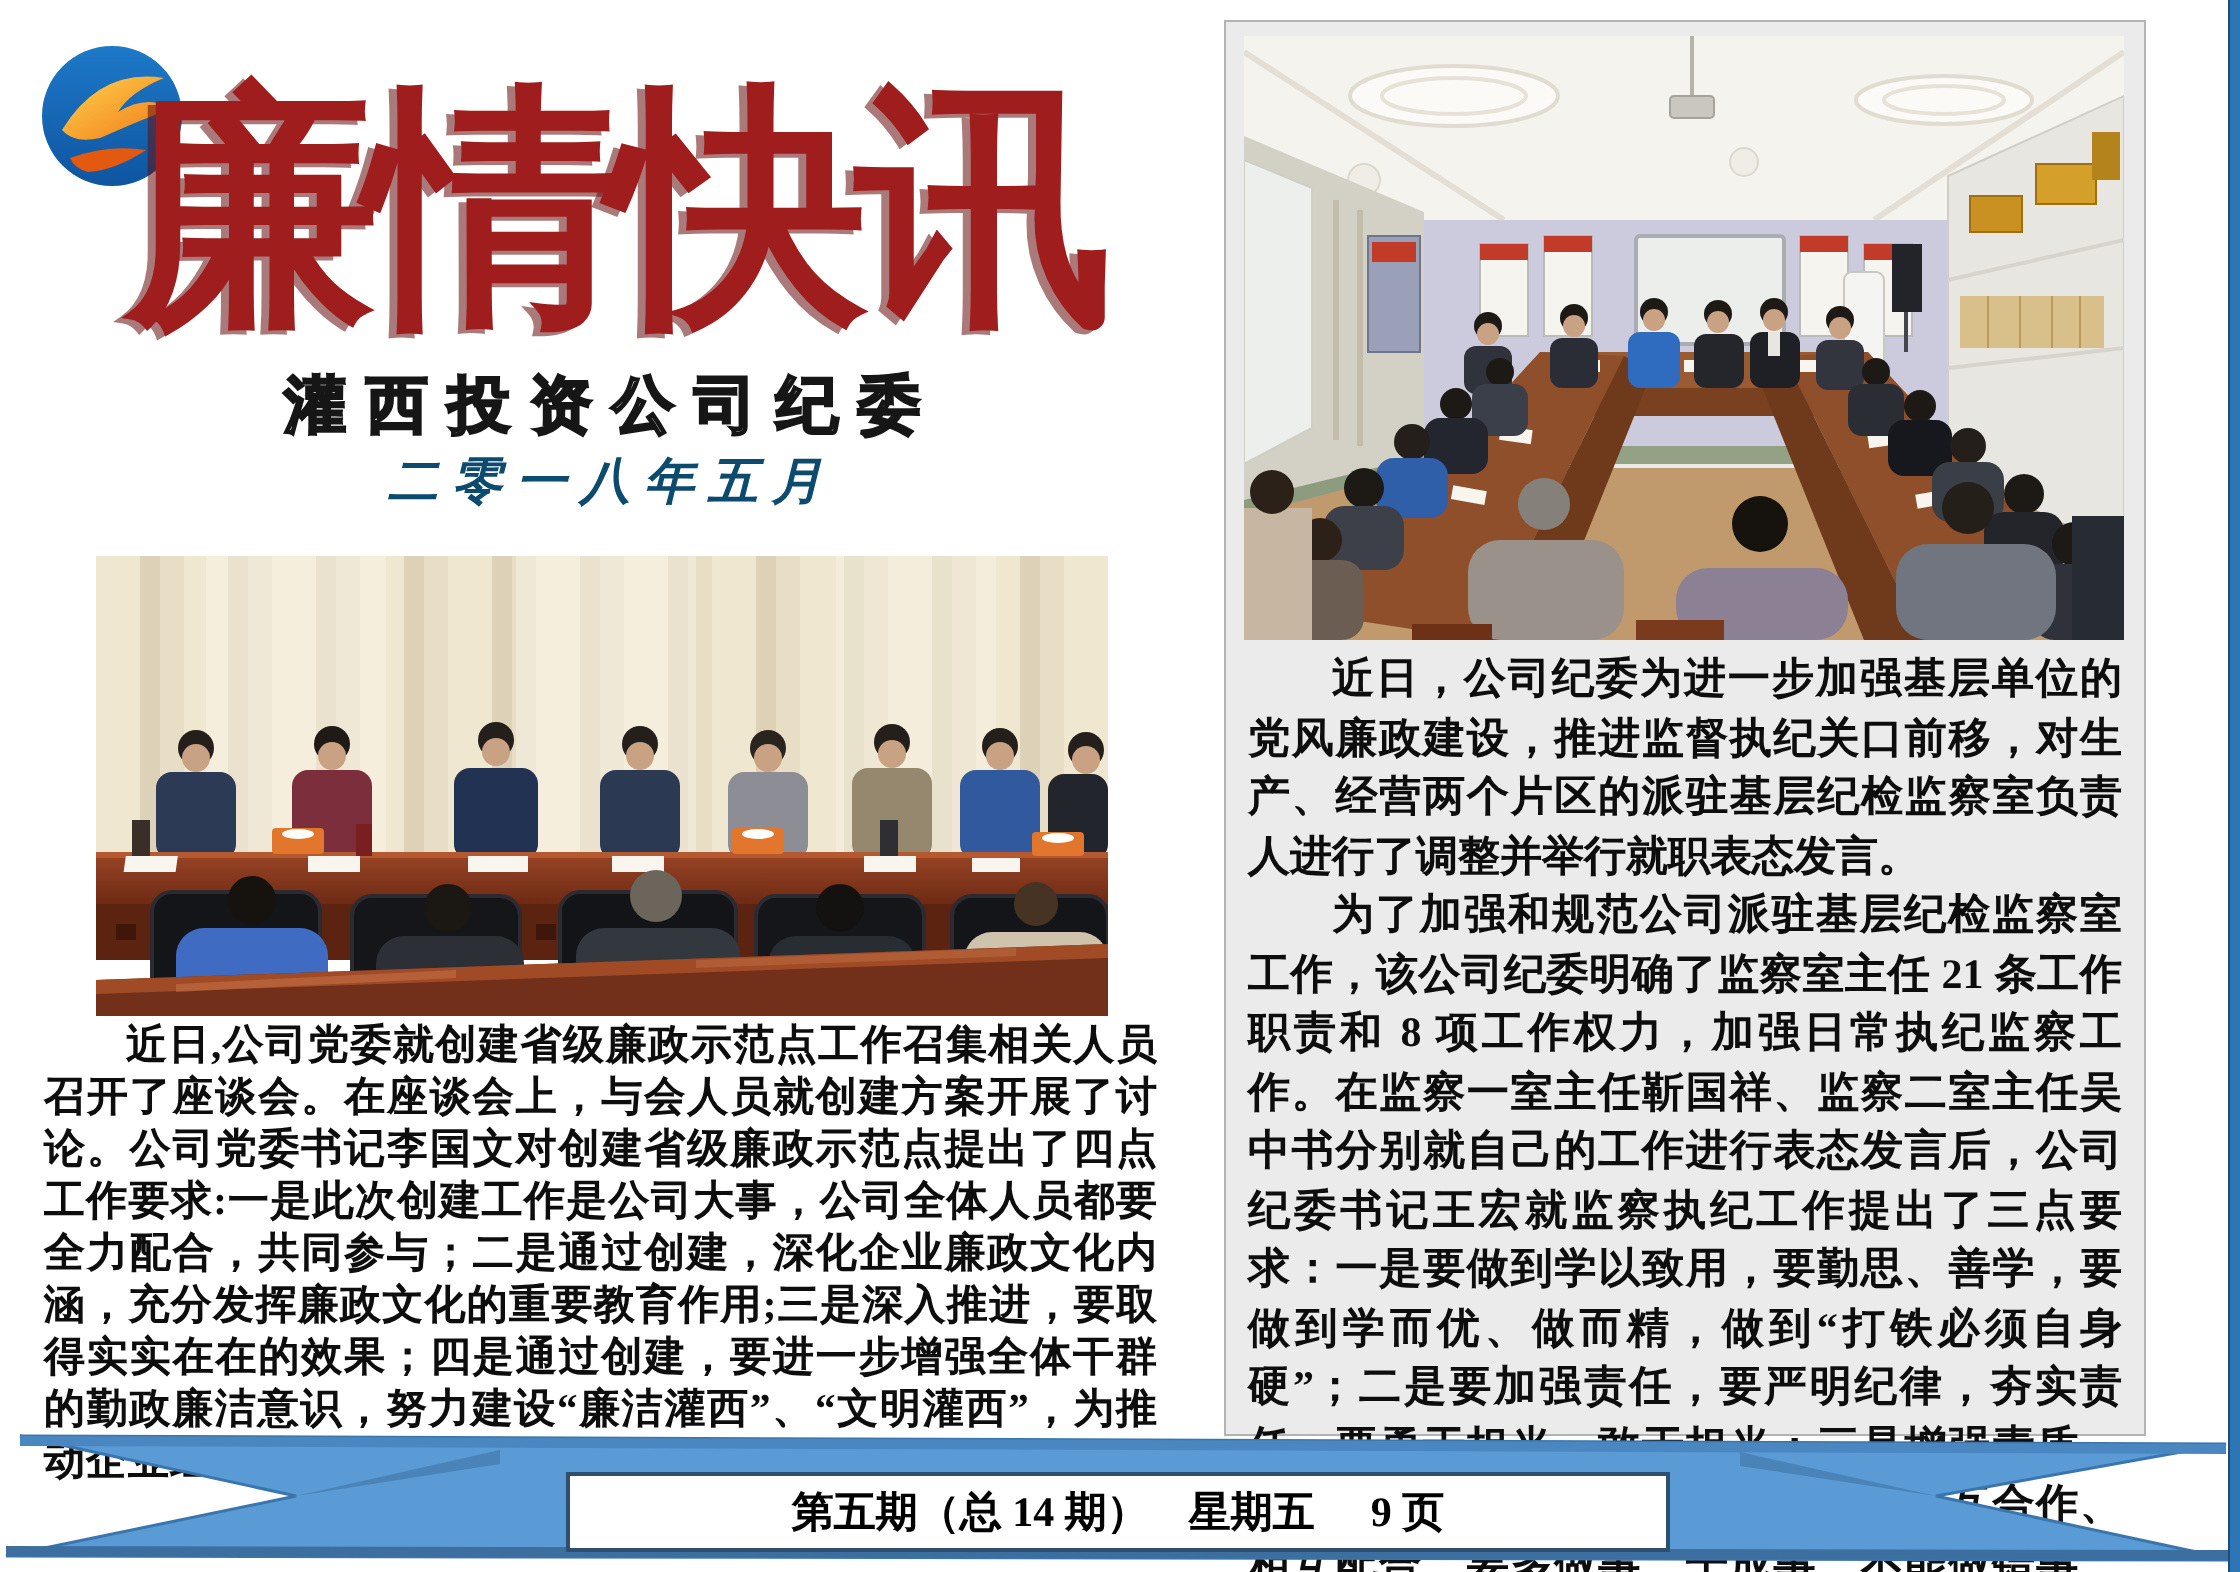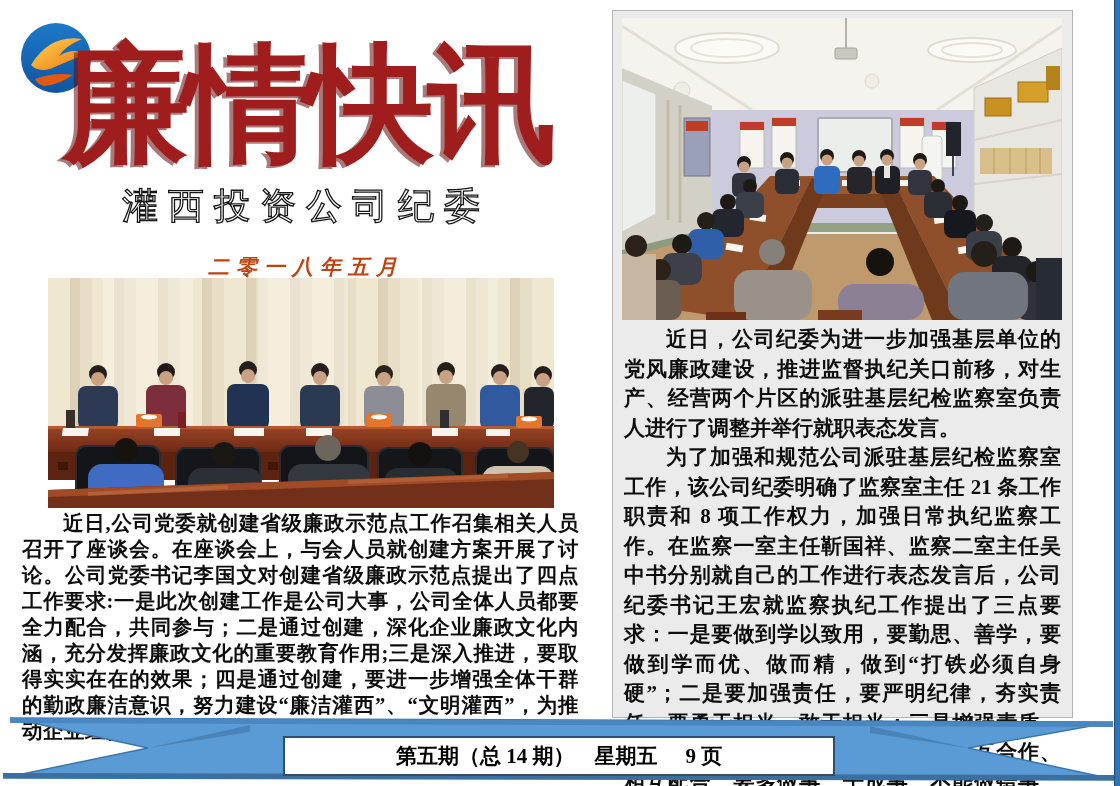--- a/index.html
+++ b/index.html
@@ -4,26 +4,26 @@
 <style>
   html,body{margin:0;padding:0;background:#ffffff;}
   .page{position:relative;width:1120px;height:786px;background:#fff;overflow:hidden;
         font-family:"Liberation Serif","DejaVu Serif",serif;}
 
   
   .logo{position:absolute;left:18px;top:20px;width:76px;height:76px;}
   .masthead{position:absolute;left:28px;top:38px;width:556px;text-align:center;}
   .nl-title{margin:0;font-size:128px;line-height:1.05;font-weight:bold;letter-spacing:-6px;
             color:#a01d1d;text-shadow:-4px 2px 0 rgba(100,12,12,.55);white-space:nowrap;}
-  .org-line{margin-top:10px;font-size:36px;font-weight:normal;letter-spacing:10px;color:#1c1c1c;}
+  .org-line{margin-top:10px;font-size:31px;font-weight:bold;letter-spacing:10px;color:#1c1c1c;}
   @supports (-webkit-text-stroke: 1px black){
     .org-line{color:transparent;-webkit-text-stroke:1.3px #161616;}
   }
-  .issue-month{margin-top:22px;font-size:21px;font-weight:bold;letter-spacing:7px;
-               color:#c2410c;font-style:italic;}
+  .issue-month{margin-top:0;font-size:25px;font-weight:bold;letter-spacing:7px;
+               color:#0c4a6e;font-style:italic;}
 
   
   .left-photo{position:absolute;left:48px;top:278px;width:506px;height:230px;}
   .photo-svg{display:block;width:100%;height:100%;}
 
   
   .left-article{position:absolute;left:22px;top:510px;width:557px;}
   .left-article p{margin:0;font-size:20.5px;line-height:26px;font-weight:bold;color:#0d0d0d;
                   text-align:justify;text-indent:2em;letter-spacing:.5px;}
 

